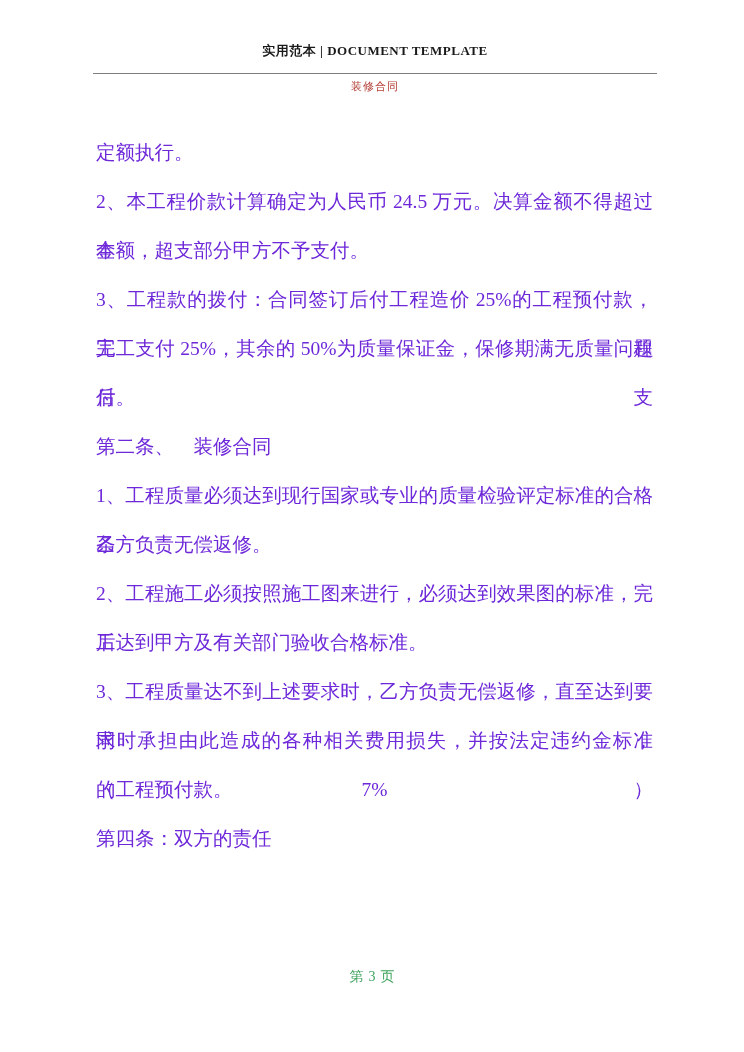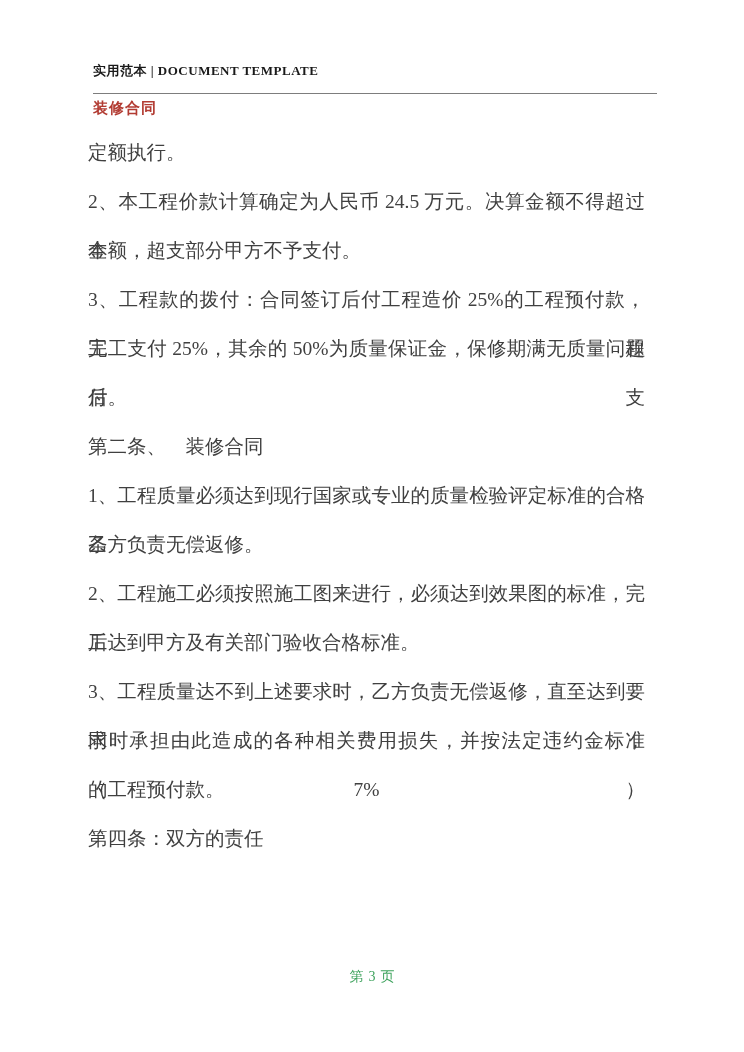--- a/index.html
+++ b/index.html
@@ -7,52 +7,52 @@
     position: relative;
     width: 744px;
     height: 1052px;
     background: #ffffff;
     overflow: hidden;
     font-family: "Liberation Serif", "DejaVu Serif", serif;
   }
   
   .header {
     position: absolute;
-    top: 62px;
+    top: 42px;
     left: 93px;
     width: 564px;
-    text-align: left;
+    text-align: center;
   }
   .brand {
     font-size: 13px;
     font-weight: bold;
     color: #1a1a1a;
     letter-spacing: 0.5px;
     line-height: 17px;
   }
   .rule {
     border-bottom: 1.5px solid #7d7d7d;
     margin-top: 14px;
     width: 100%;
   }
   .doc-type {
     margin-top: 5px;
-    font-size: 15px;
-    font-weight: bold;
+    font-size: 11px;
+    font-weight: normal;
     color: #b23b32;
     letter-spacing: 1px;
   }
   
   .doc-body {
     position: absolute;
     top: 128px;
-    left: 88px;
+    left: 96px;
     width: 557px;
     font-size: 19.5px;
-    color: #404040;
+    color: #6d28d9;
   }
   .line {
     height: 49px;
     line-height: 49px;
     white-space: nowrap;
     text-align: left;
   }
   .line.stretch {
     white-space: normal;
     text-align: justify;

